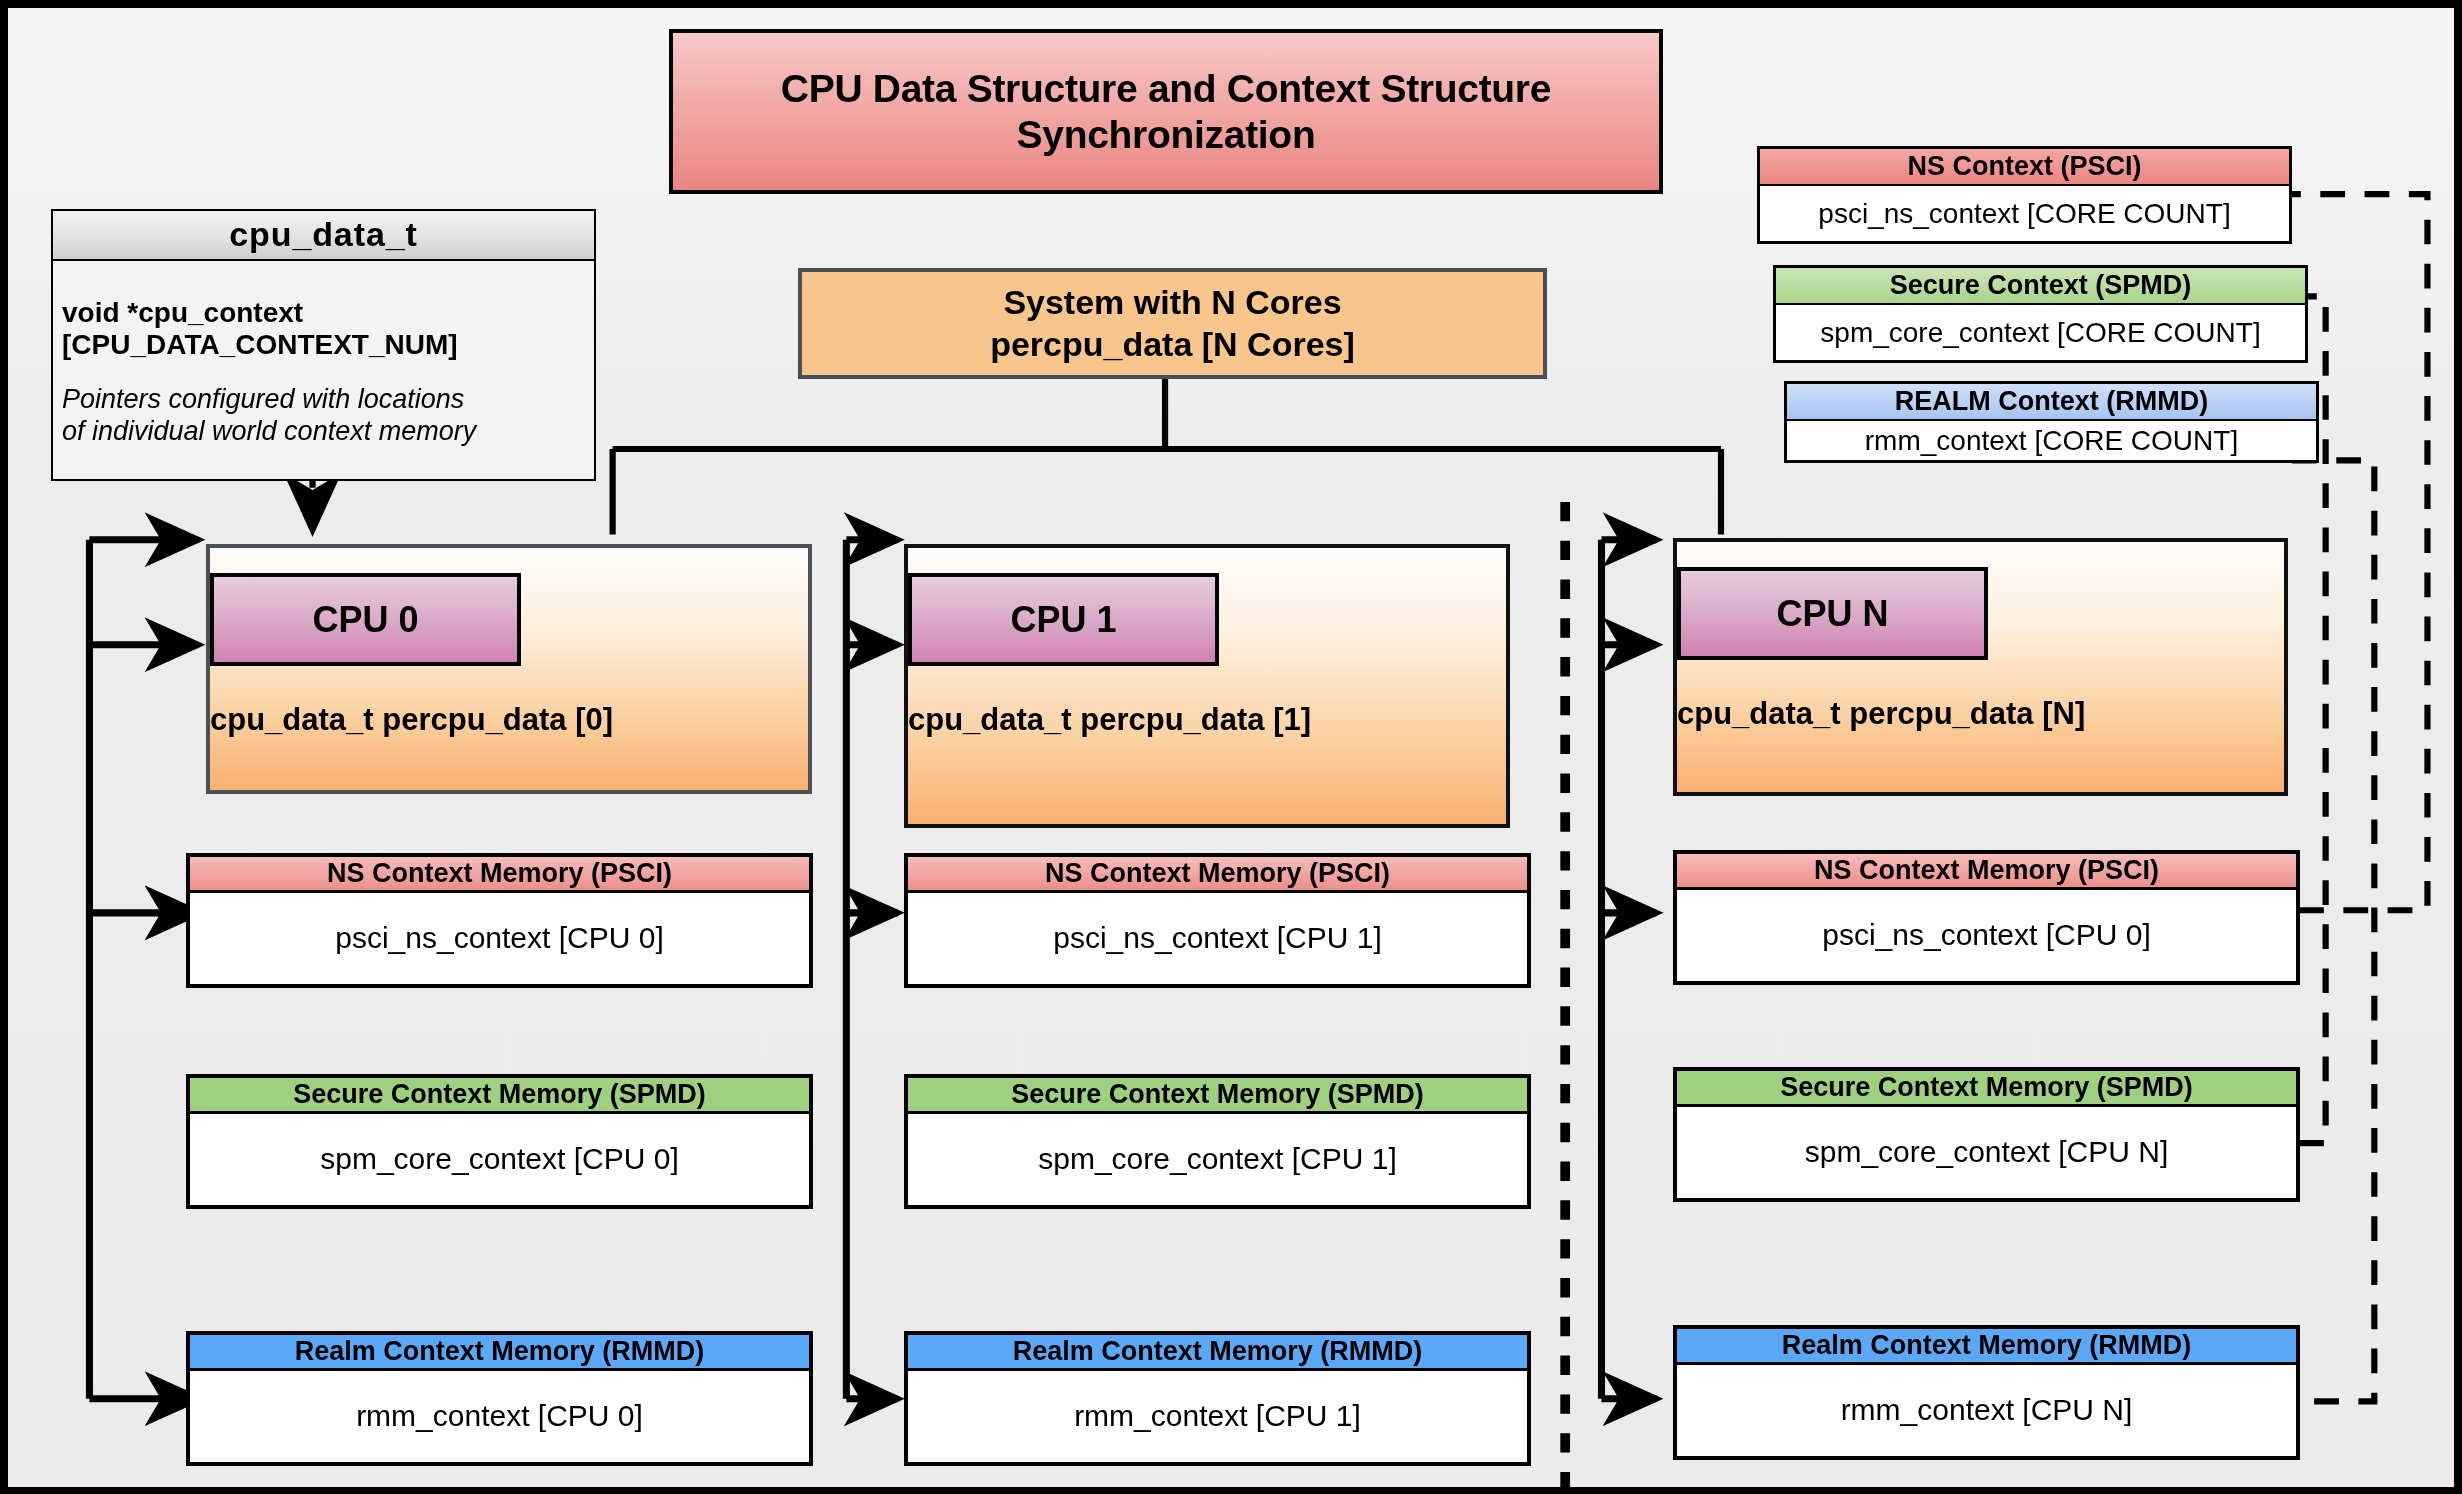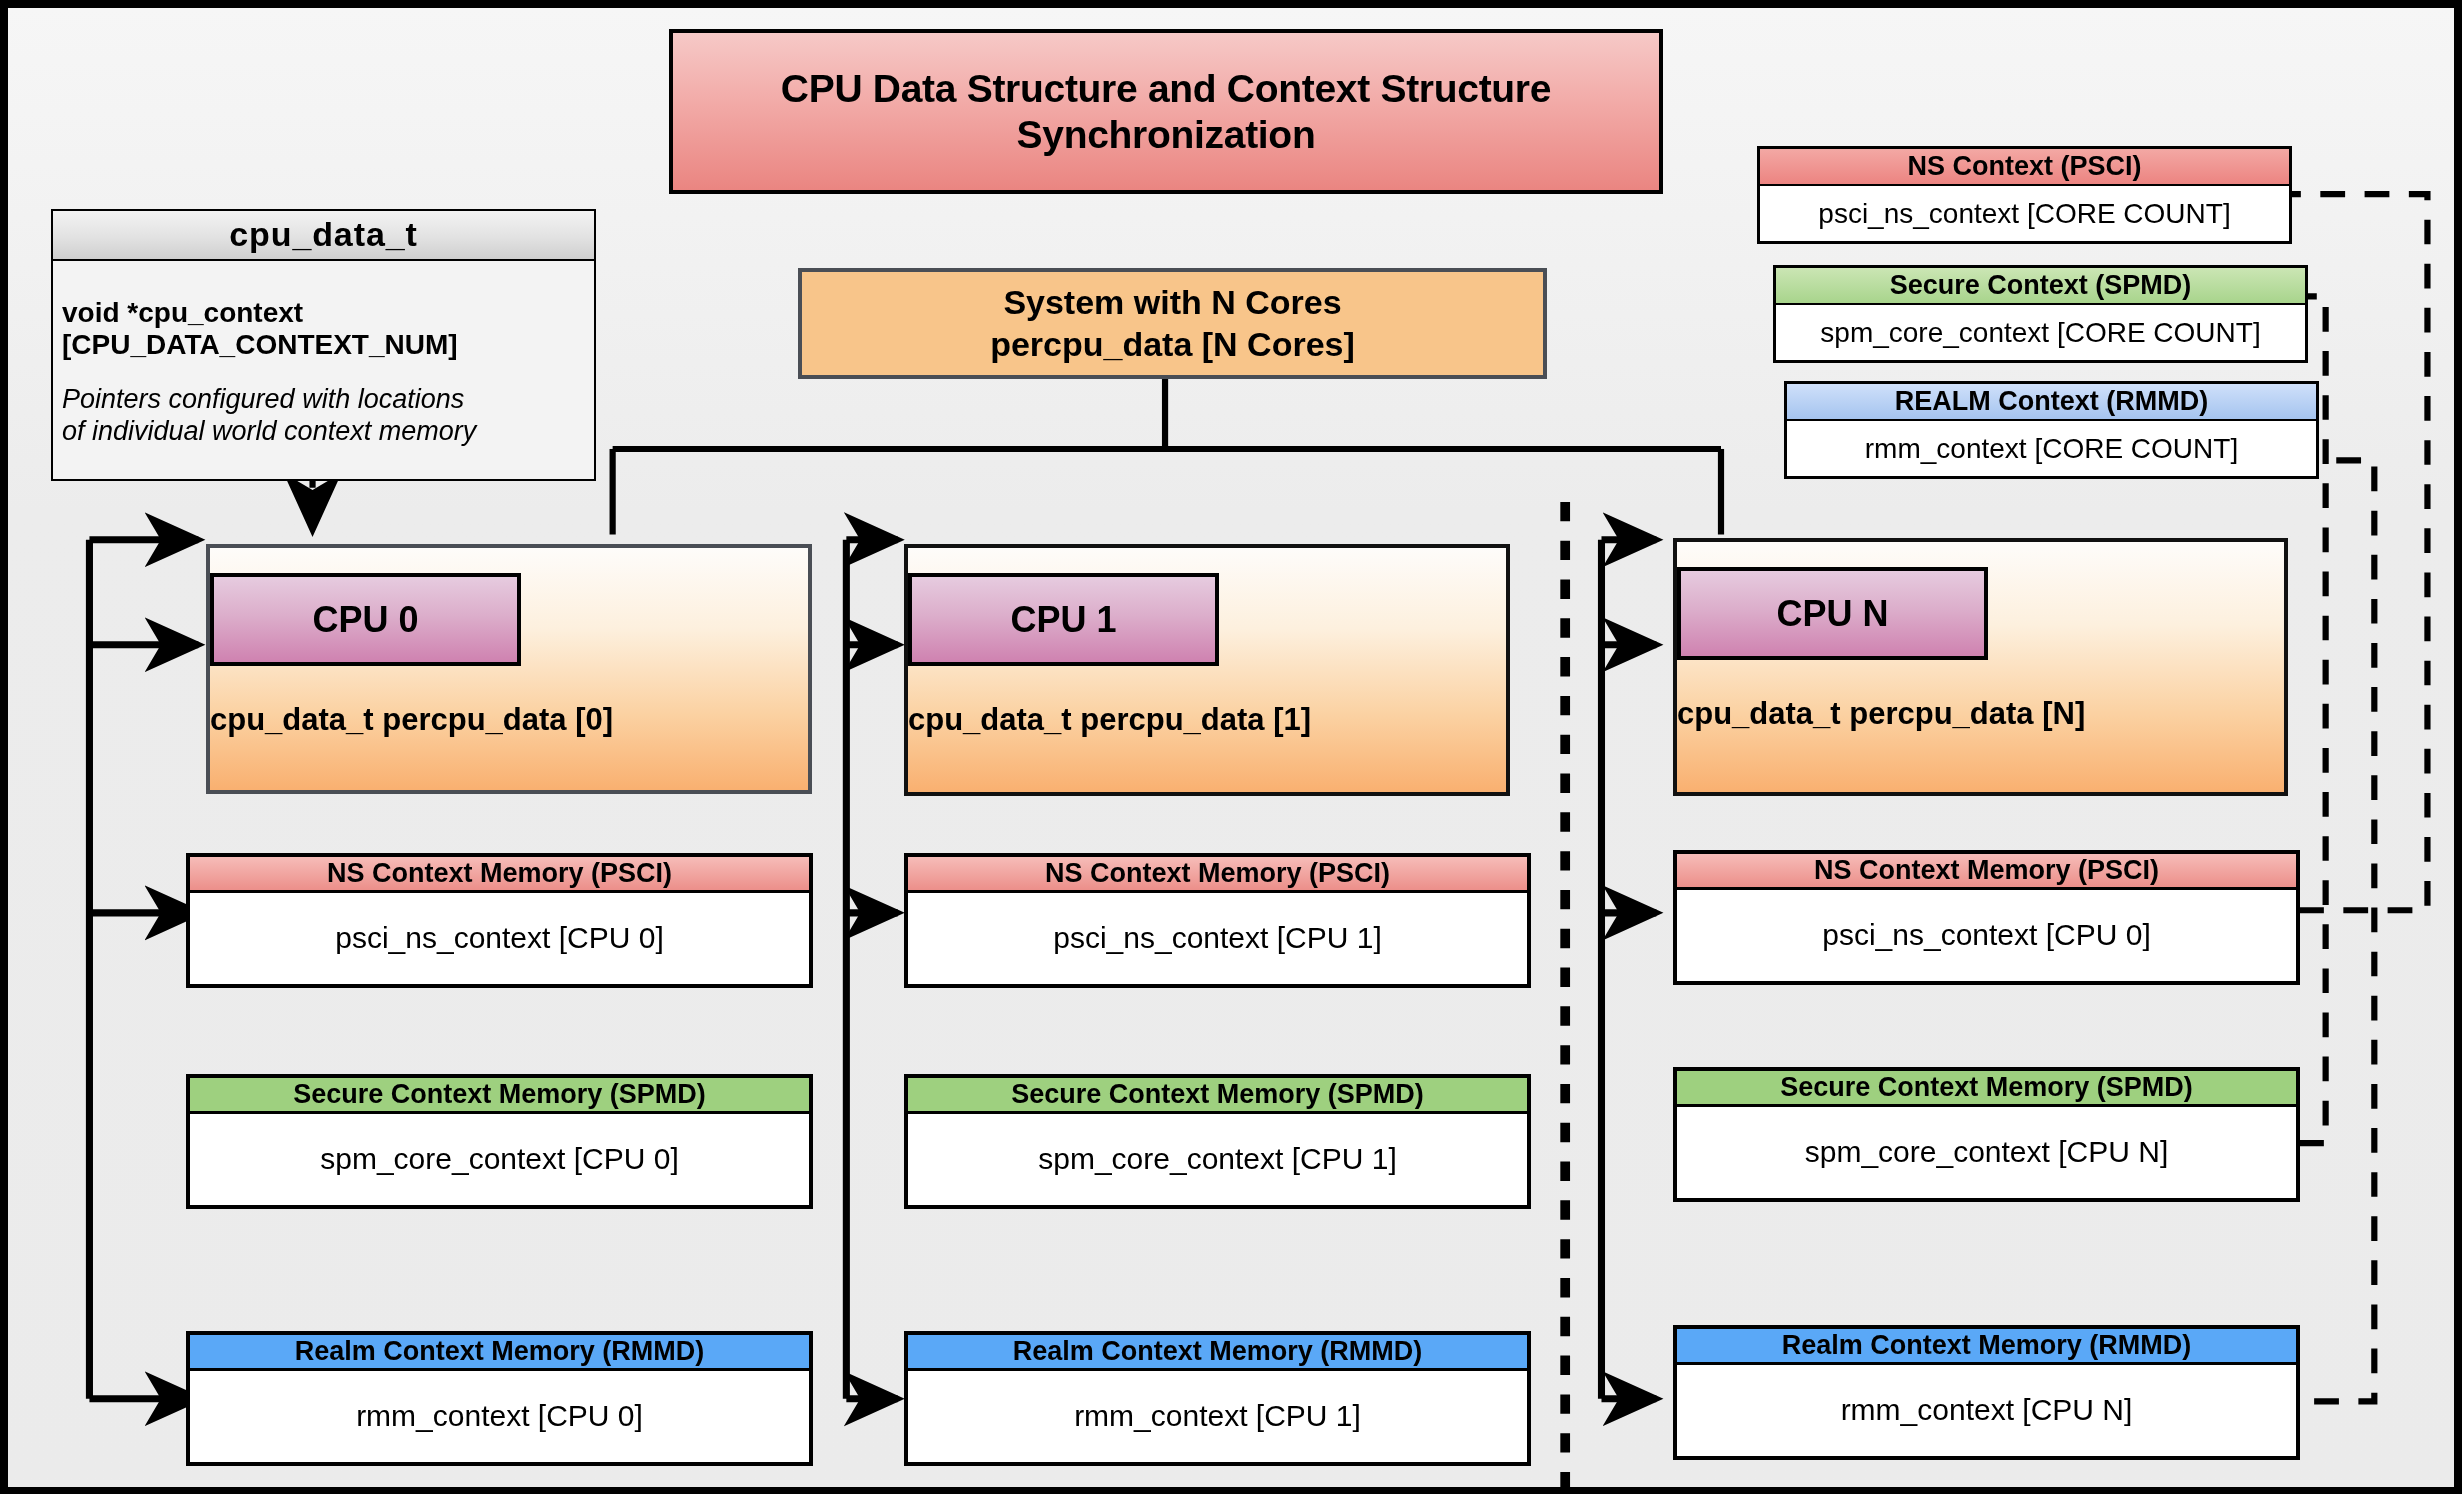--- a/index.html
+++ b/index.html
@@ -178,21 +178,21 @@
   <div class="box ctxbox" style="left:1765px;top:257px;width:535px;height:98px;">
     <div class="hdr hdr-sec">Secure Context (SPMD)</div>
     <div class="val">spm_core_context [CORE COUNT]</div>
   </div>
 
   <div class="box ctxbox" style="left:1749px;top:138px;width:535px;height:98px;">
     <div class="hdr hdr-ns">NS Context  (PSCI)</div>
     <div class="val">psci_ns_context [CORE COUNT]</div>
   </div>
 
-  <div class="box ctxbox" style="left:1776px;top:373px;width:535px;height:98px;">
+  <div class="box ctxbox" style="left:1776px;top:373px;width:535px;height:82px;">
     <div class="hdr hdr-realm">REALM Context (RMMD)</div>
     <div class="val">rmm_context [CORE COUNT]</div>
   </div>
 
   <div class="box cpu-box" style="left:198px;top:536px;width:606px;height:250px;">
     <div class="cpu-chip" style="width:303px;height:85px;margin-top:25px;">CPU 0</div>
     <div class="cpu-label" style="margin-top:36px;">cpu_data_t percpu_data [0]</div>
   </div>
 
   <div class="box membox" style="left:178px;top:845px;width:627px;height:135px;">
@@ -203,21 +203,21 @@
   <div class="box membox" style="left:178px;top:1066px;width:627px;height:135px;">
     <div class="mhdr mhdr-sec">Secure Context Memory (SPMD)</div>
     <div class="mval">spm_core_context [CPU 0]</div>
   </div>
 
   <div class="box membox" style="left:178px;top:1323px;width:627px;height:135px;">
     <div class="mhdr mhdr-realm">Realm Context Memory (RMMD)</div>
     <div class="mval">rmm_context [CPU 0]</div>
   </div>
 
-  <div class="box cpu-box plain" style="left:896px;top:536px;width:606px;height:252px;">
+  <div class="box cpu-box plain" style="left:896px;top:536px;width:606px;height:284px;">
     <div class="cpu-chip" style="width:303px;height:85px;margin-top:25px;">CPU 1</div>
     <div class="cpu-label" style="margin-top:36px;">cpu_data_t percpu_data [1]</div>
   </div>
 
   <div class="box membox" style="left:896px;top:845px;width:627px;height:135px;">
     <div class="mhdr mhdr-ns">NS Context Memory (PSCI)</div>
     <div class="mval">psci_ns_context [CPU 1]</div>
   </div>
 
   <div class="box membox" style="left:896px;top:1066px;width:627px;height:135px;">

